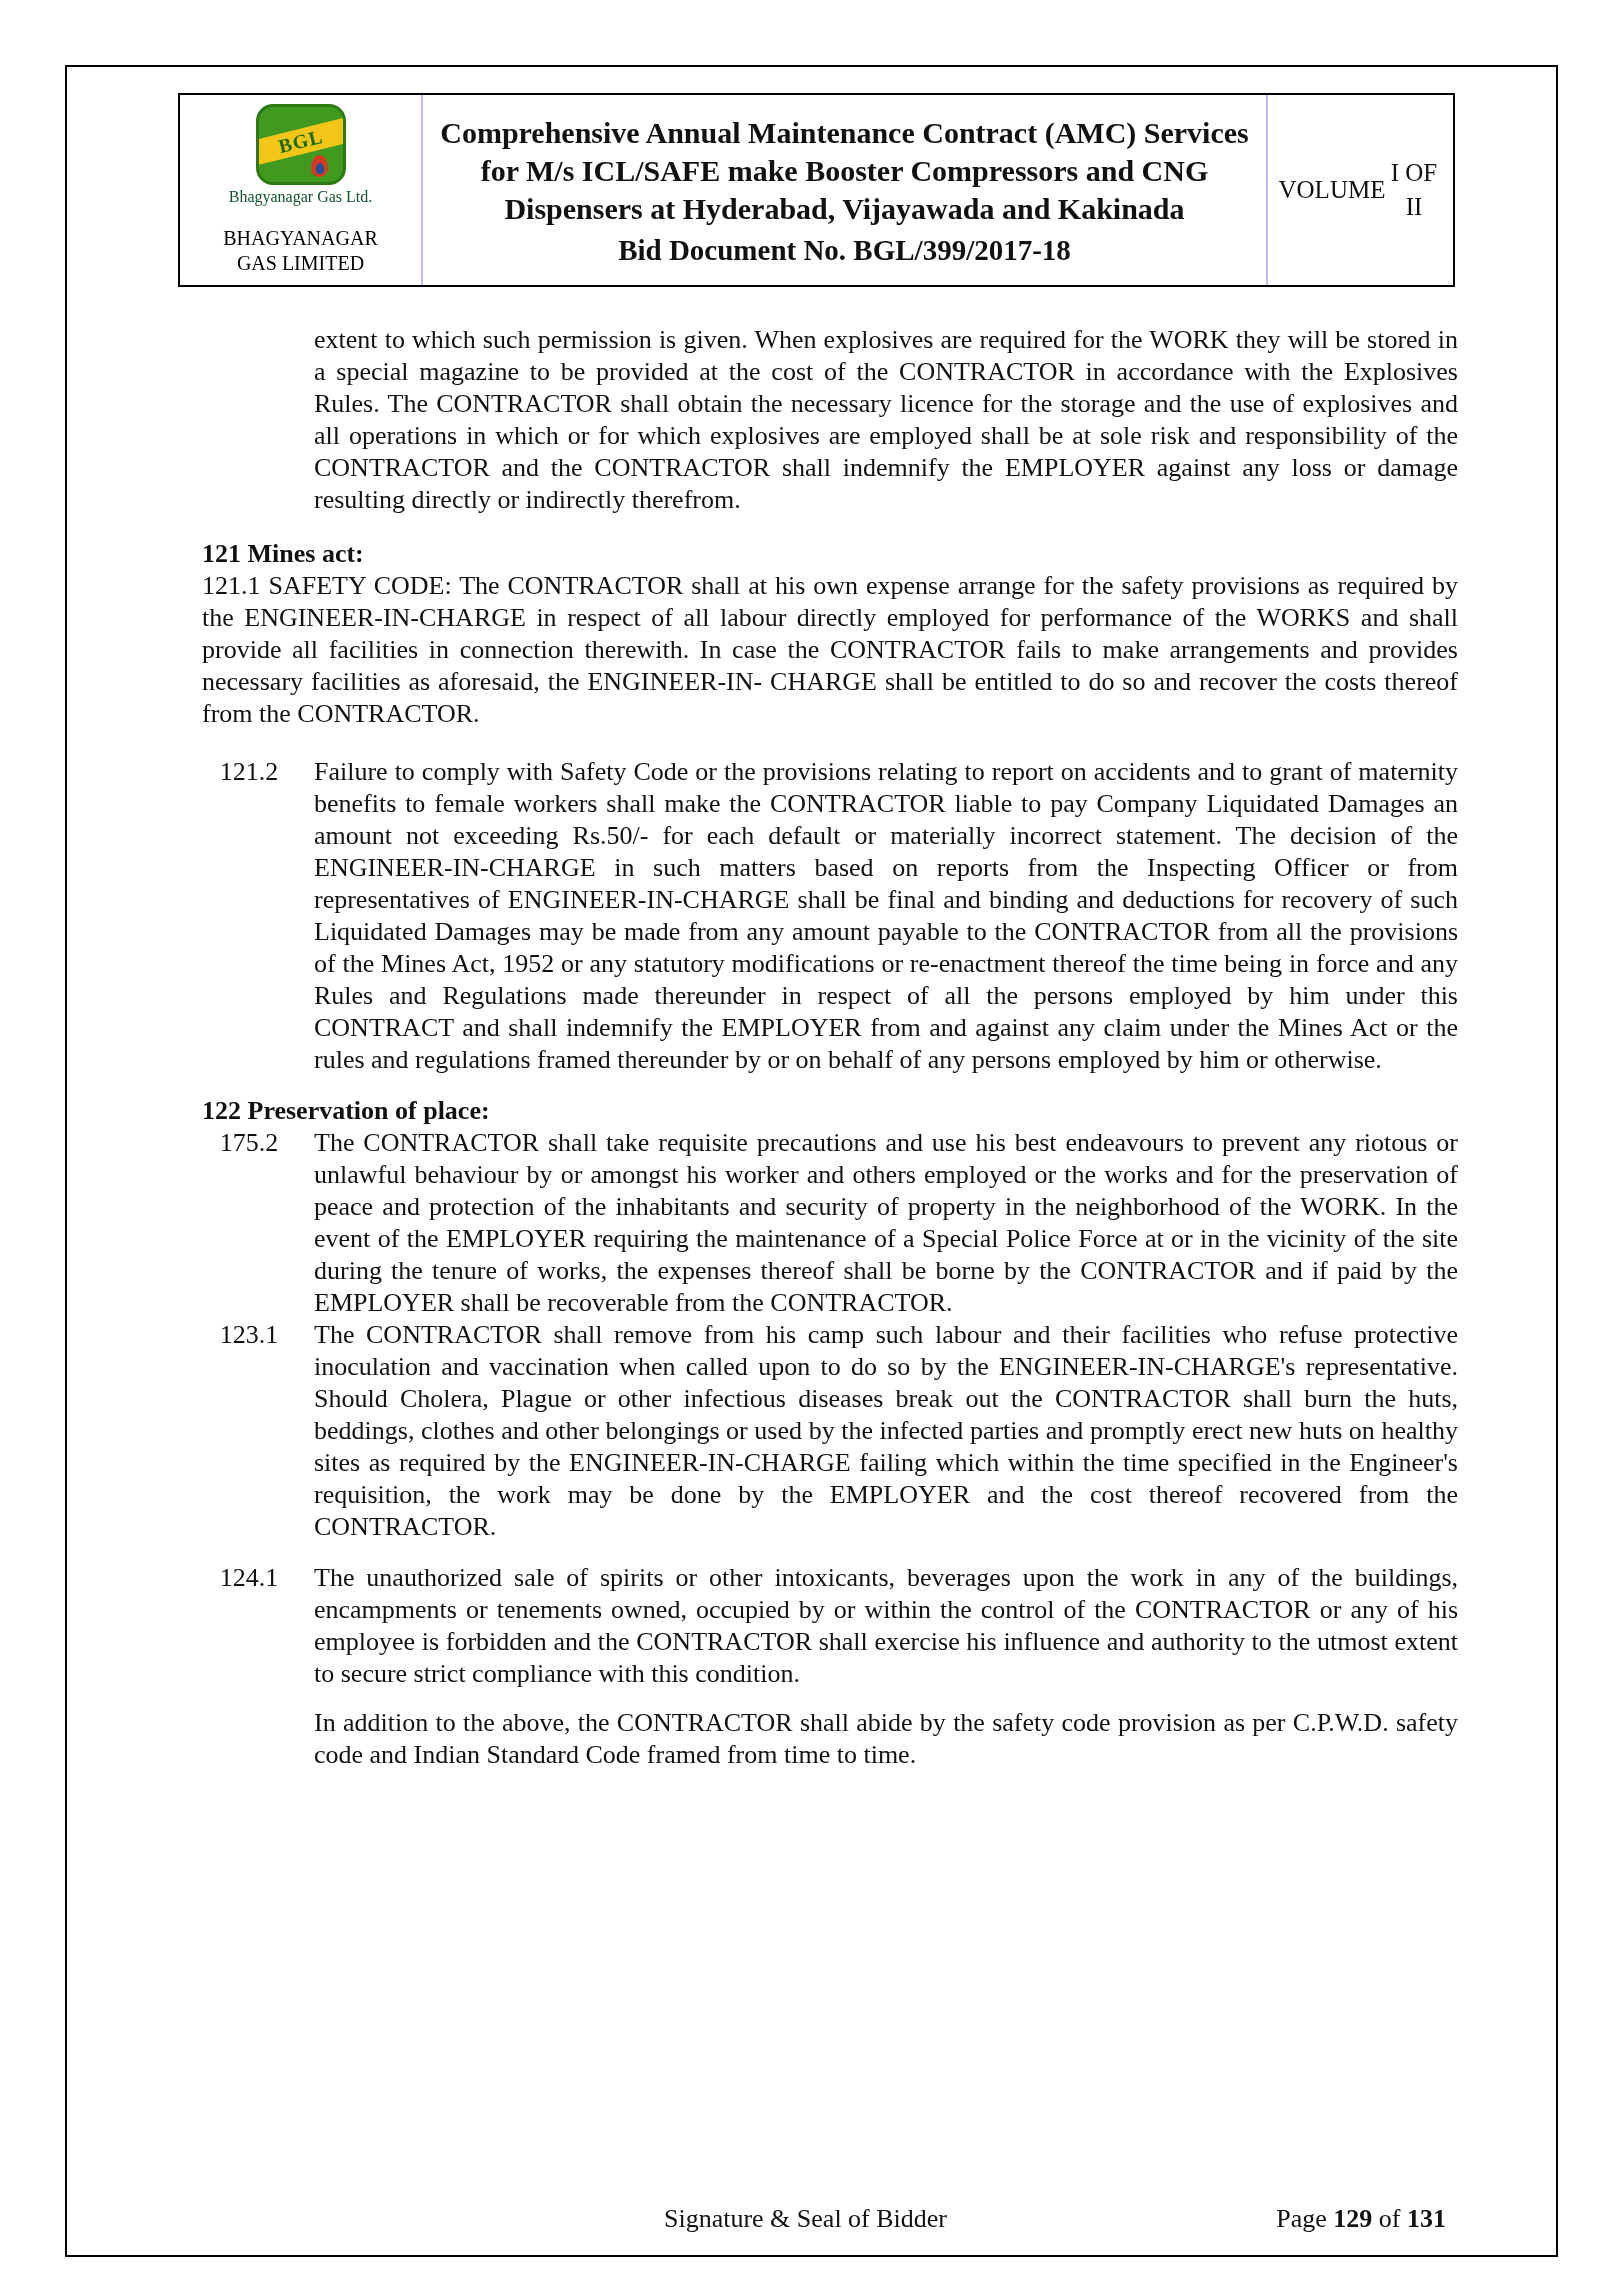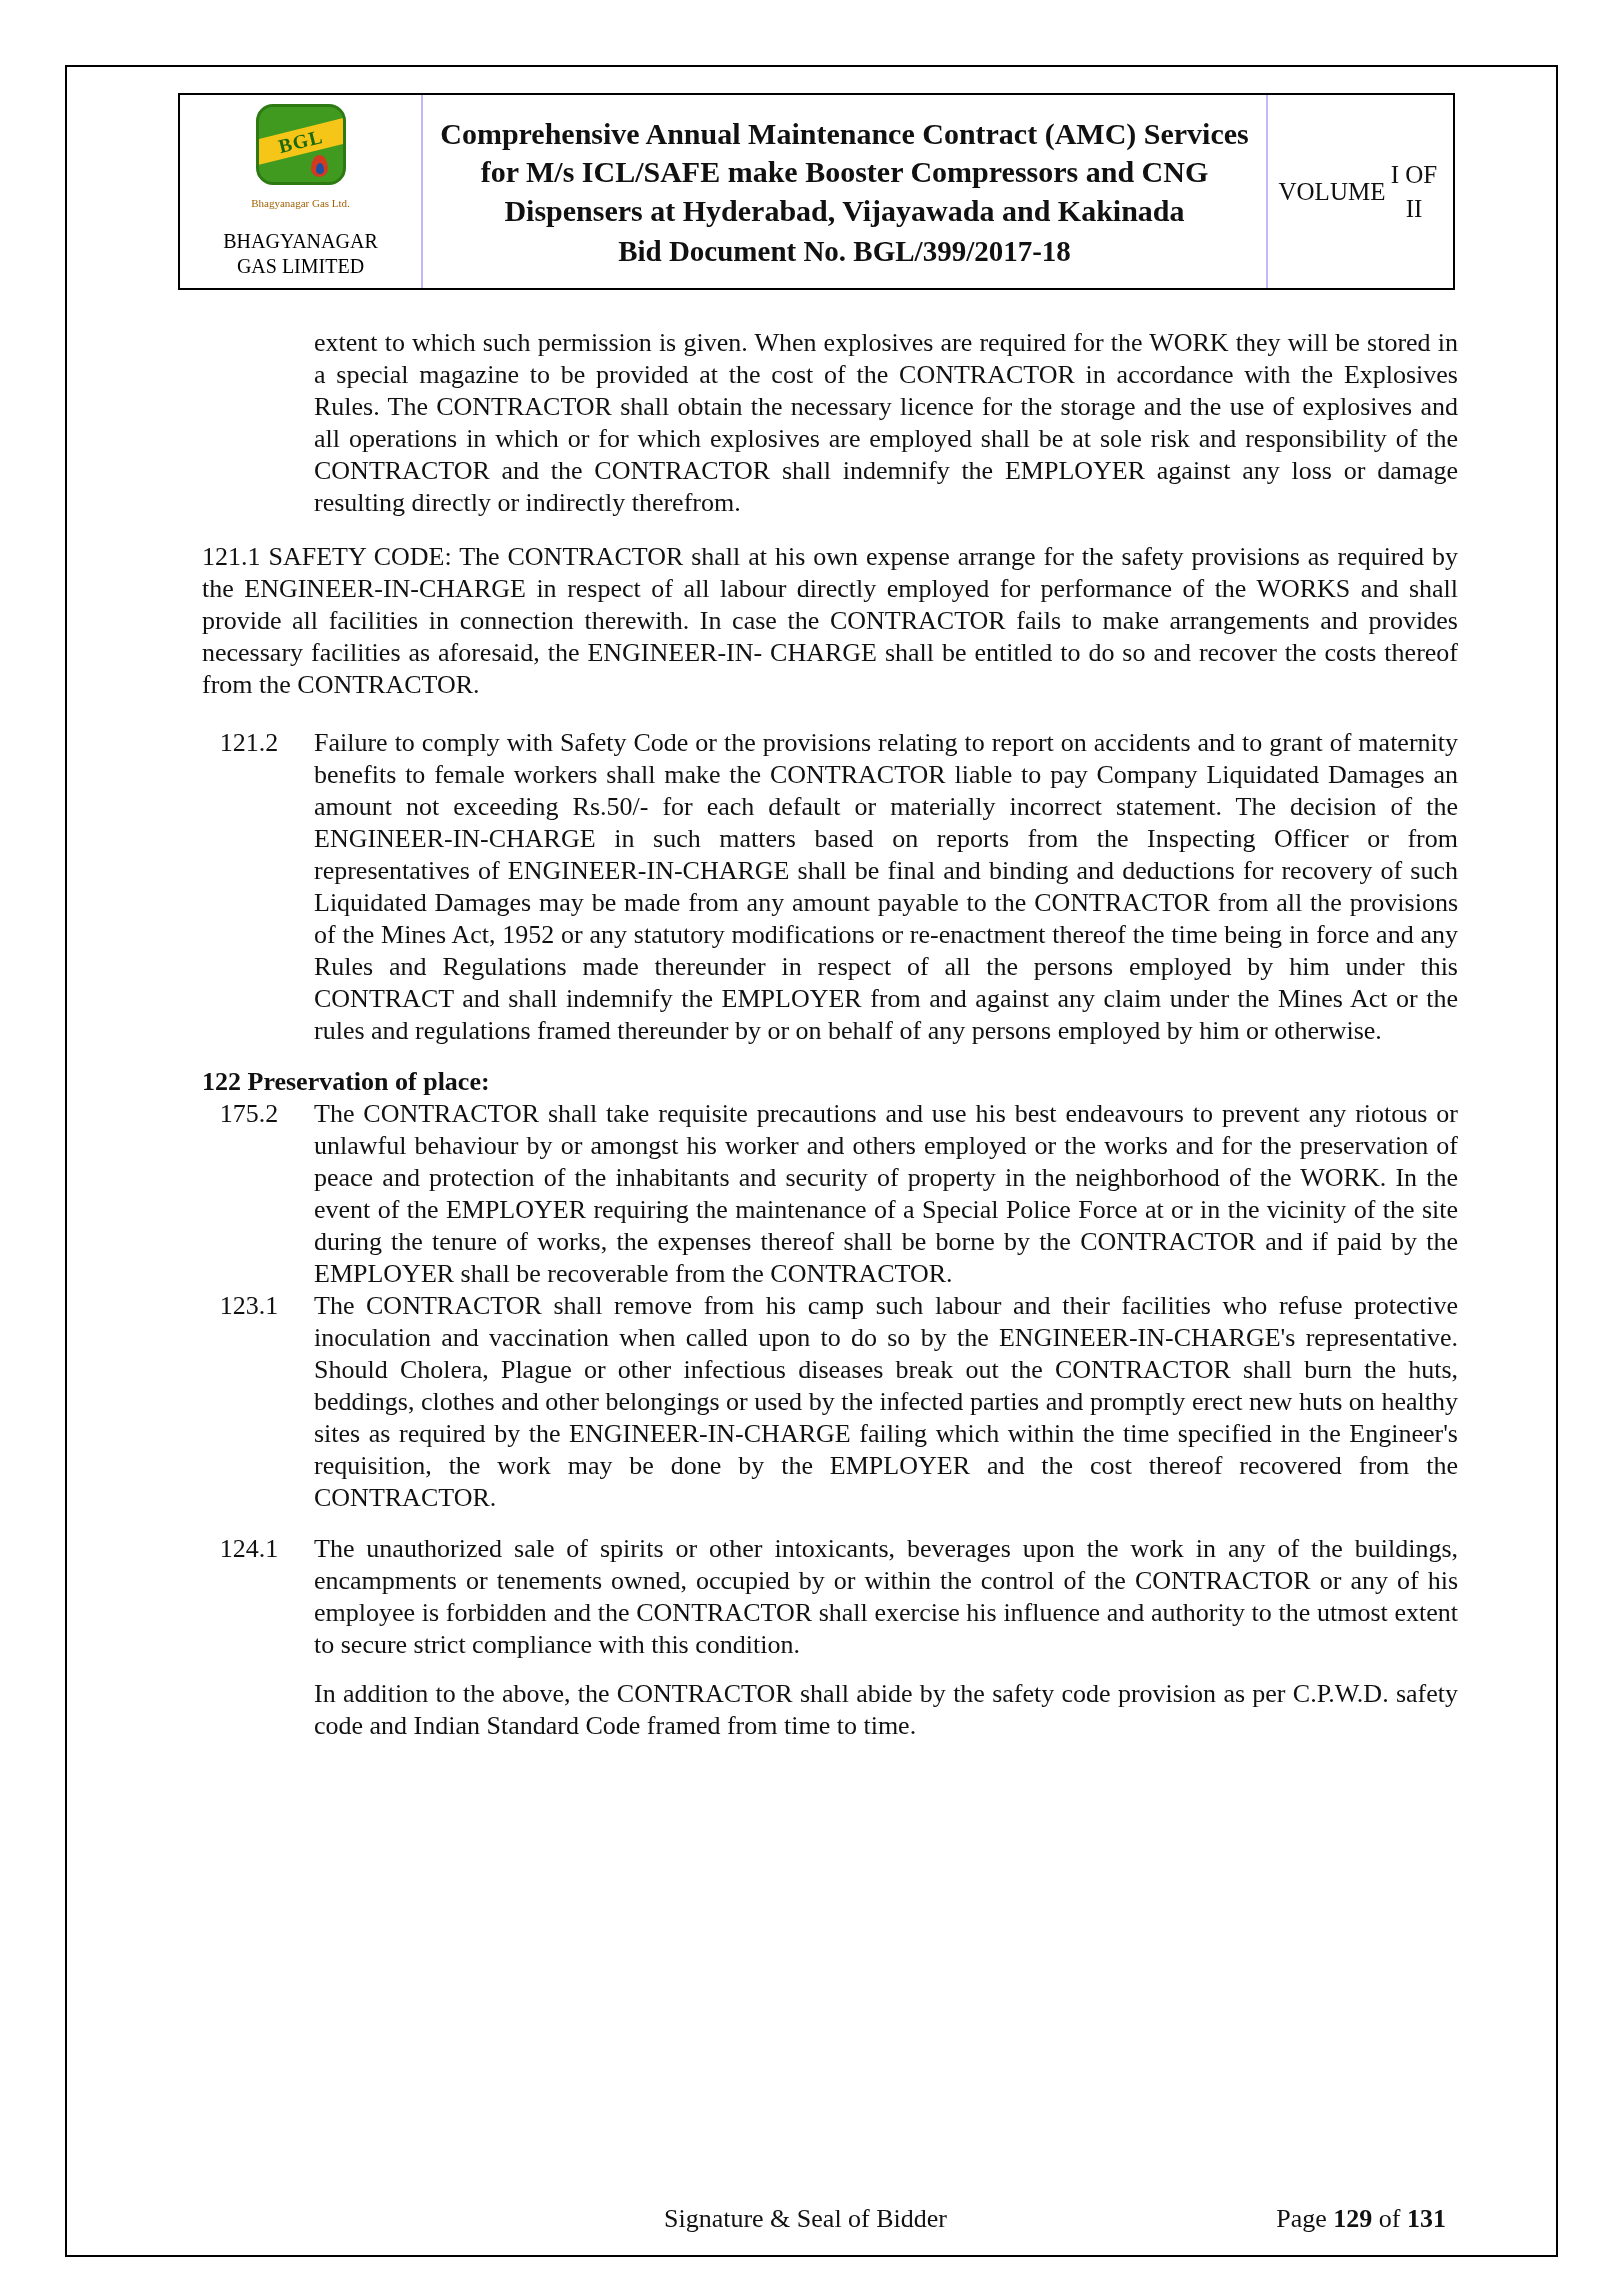--- a/index.html
+++ b/index.html
@@ -83,23 +83,23 @@
     content: "";
     position: absolute;
     left: 4.6px;
     bottom: 3.3px;
     width: 7.9px;
     height: 10.5px;
     background: #1f4fa0;
     border-radius: 50% 50% 50% 50% / 62% 62% 38% 38%;
   }
   .logo-caption {
-    margin-top: 12px;
-    font-size: 11px;
-    color: #a16207;
+    margin-top: 3px;
+    font-size: 16px;
+    color: #14532d;
   }
   .company-name {
     margin-top: 20px;
     font-size: 20px;
     line-height: 1.25;
     text-align: center;
     color: #000000;
   }
   .title-cell {
     text-align: center;
@@ -202,20 +202,21 @@
       <div class="cell volume-cell">
         <div>VOLUME</div>
         <div>I OF II</div>
       </div>
     </div>
 
     <div class="content">
 
       <p class="para indent justify mb-xl">extent to which such permission is given. When explosives are required for the WORK they will be stored in a special magazine to be provided at the cost of the CONTRACTOR in accordance with the Explosives Rules. The CONTRACTOR shall obtain the necessary licence for the storage and the use of explosives and all operations in which or for which explosives are employed shall be at sole risk and responsibility of the CONTRACTOR and the CONTRACTOR shall indemnify the EMPLOYER against any loss or damage resulting directly or indirectly therefrom.</p>
 
+      <h3 class="heading mb-0">121 Mines act:</h3>
 
       <p class="para justify mb-s">121.1 SAFETY CODE: The CONTRACTOR shall at his own expense arrange for the safety provisions as required by the ENGINEER-IN-CHARGE in respect of all labour directly employed for performance of the WORKS and shall provide all facilities in connection therewith. In case the CONTRACTOR fails to make arrangements and provides necessary facilities as aforesaid, the ENGINEER-IN- CHARGE shall be entitled to do so and recover the costs thereof from the CONTRACTOR.</p>
 
       <div class="numbered justify mb-l">
         <span class="num">121.2</span>
         <span class="ntext">Failure to comply with Safety Code or the provisions relating to report on accidents and to grant of maternity benefits to female workers shall make the CONTRACTOR liable to pay Company Liquidated Damages an amount not exceeding Rs.50/- for each default or materially incorrect statement. The decision of the ENGINEER-IN-CHARGE in such matters based on reports from the Inspecting Officer or from representatives of ENGINEER-IN-CHARGE shall be final and binding and deductions for recovery of such Liquidated Damages may be made from any amount payable to the CONTRACTOR from all the provisions of the Mines Act, 1952 or any statutory modifications or re-enactment thereof the time being in force and any Rules and Regulations made thereunder in respect of all the persons employed by him under this CONTRACT and shall indemnify the EMPLOYER from and against any claim under the Mines Act or the rules and regulations framed thereunder by or on behalf of any persons employed by him or otherwise.</span>
       </div>
 
       <h3 class="heading mb-0">122 Preservation of place:</h3>
 

